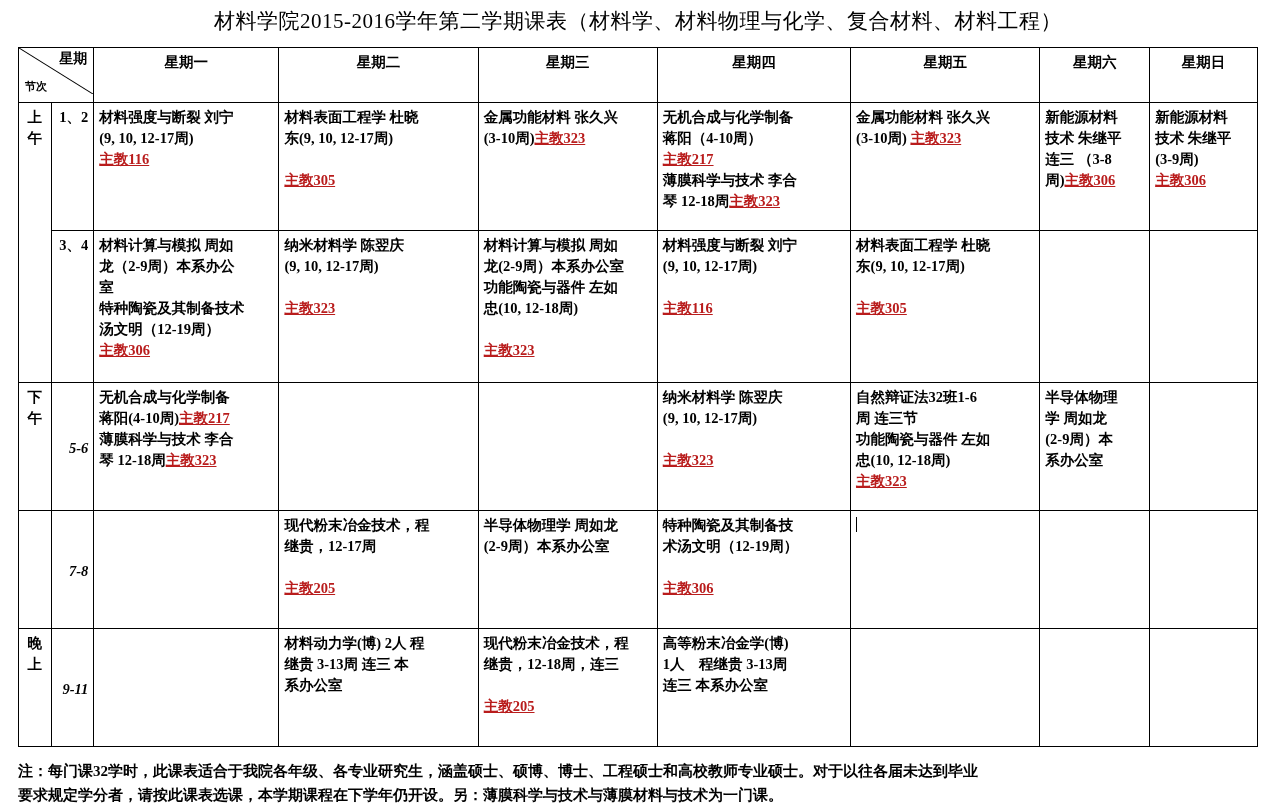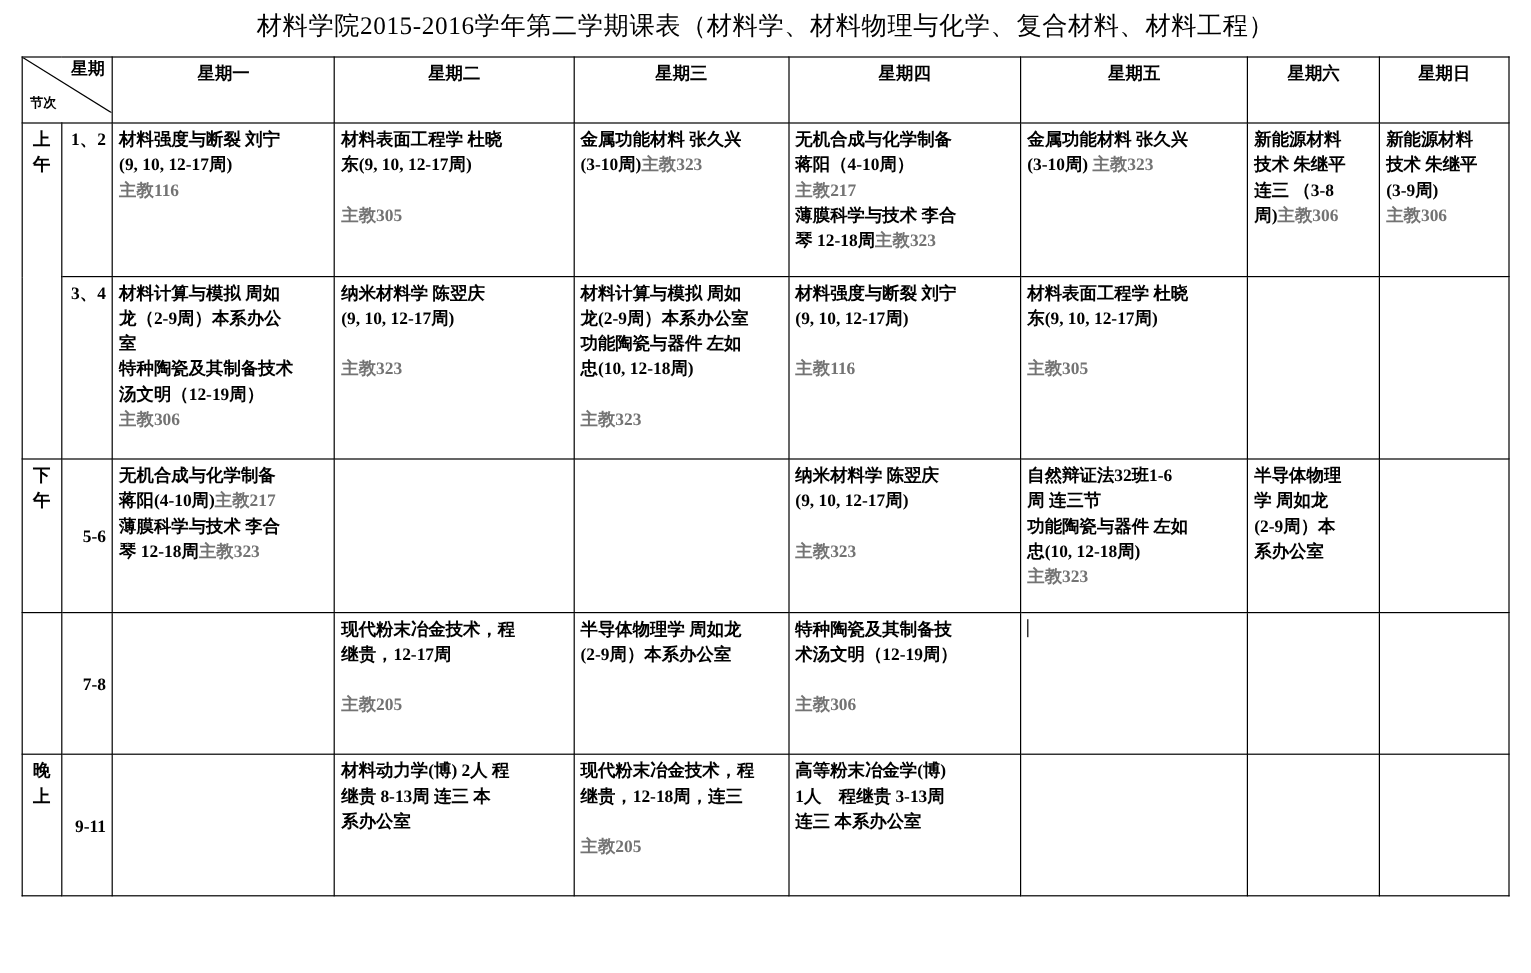--- a/index.html
+++ b/index.html
@@ -60,20 +60,21 @@
     text-align: right;
     vertical-align: bottom;
     font-size: 14px;
     font-weight: bold;
     width: 42px;
     padding-bottom: 6px;
   }
   td.period-num.mid {
     vertical-align: middle;
     padding-bottom: 0;
+    font-style: italic;
   }
   .corner {
     position: relative;
     width: 74px;
     padding: 0;
     height: 46px;
     text-align: right;
   }
   .corner .diag {
     position: absolute;
@@ -90,21 +91,22 @@
     position: absolute;
     bottom: 7px;
     left: 6px;
     font-size: 11px;
     font-weight: bold;
   }
   .cell p {
     margin: 0;
   }
   .cell .room {
-    color: #737373;
+    color: #b91c1c;
+    text-decoration: underline;
   }
   .cell-inner {
     min-height: 14px;
   }
   .note {
     margin-top: 12px;
     font-size: 15px;
     line-height: 1.6;
     font-weight: bold;
     text-align: justify;
@@ -353,21 +355,21 @@
         </tr>
         <tr style="height: 118px;">
           <td class="period-block" rowspan="1">晚上</td>
           <td class="period-num mid">9-11</td>
           <td class="cell">
             <div class="cell-inner"></div>
           </td>
           <td class="cell">
             <div class="cell-inner">
               <p>材料动力学(博) 2人 程</p>
-              <p>继贵 8-13周 连三 本</p>
+              <p>继贵 3-13周 连三 本</p>
               <p>系办公室</p>
             </div>
           </td>
           <td class="cell">
             <div class="cell-inner">
               <p>现代粉末冶金技术，程</p>
               <p>继贵，12-18周，连三</p>
               <p>&nbsp;</p>
               <p><span class="room">主教205</span></p>
             </div>
@@ -385,14 +387,18 @@
           <td class="cell">
             <div class="cell-inner"></div>
           </td>
           <td class="cell">
             <div class="cell-inner"></div>
           </td>
         </tr>
       </tbody>
   </table>
 
+  <div class="note">
+    <span class="indent">注：每门课32学时，此课表适合于我院各年级、各专业研究生，涵盖硕士、硕博、博士、工程硕士和高校教师专业硕士。对于以往各届未达到毕业</span>
+    <span class="indent">要求规定学分者，请按此课表选课，本学期课程在下学年仍开设。另：薄膜科学与技术与薄膜材料与技术为一门课。</span>
+  </div>
 
 </div>
 
 </body></html>

